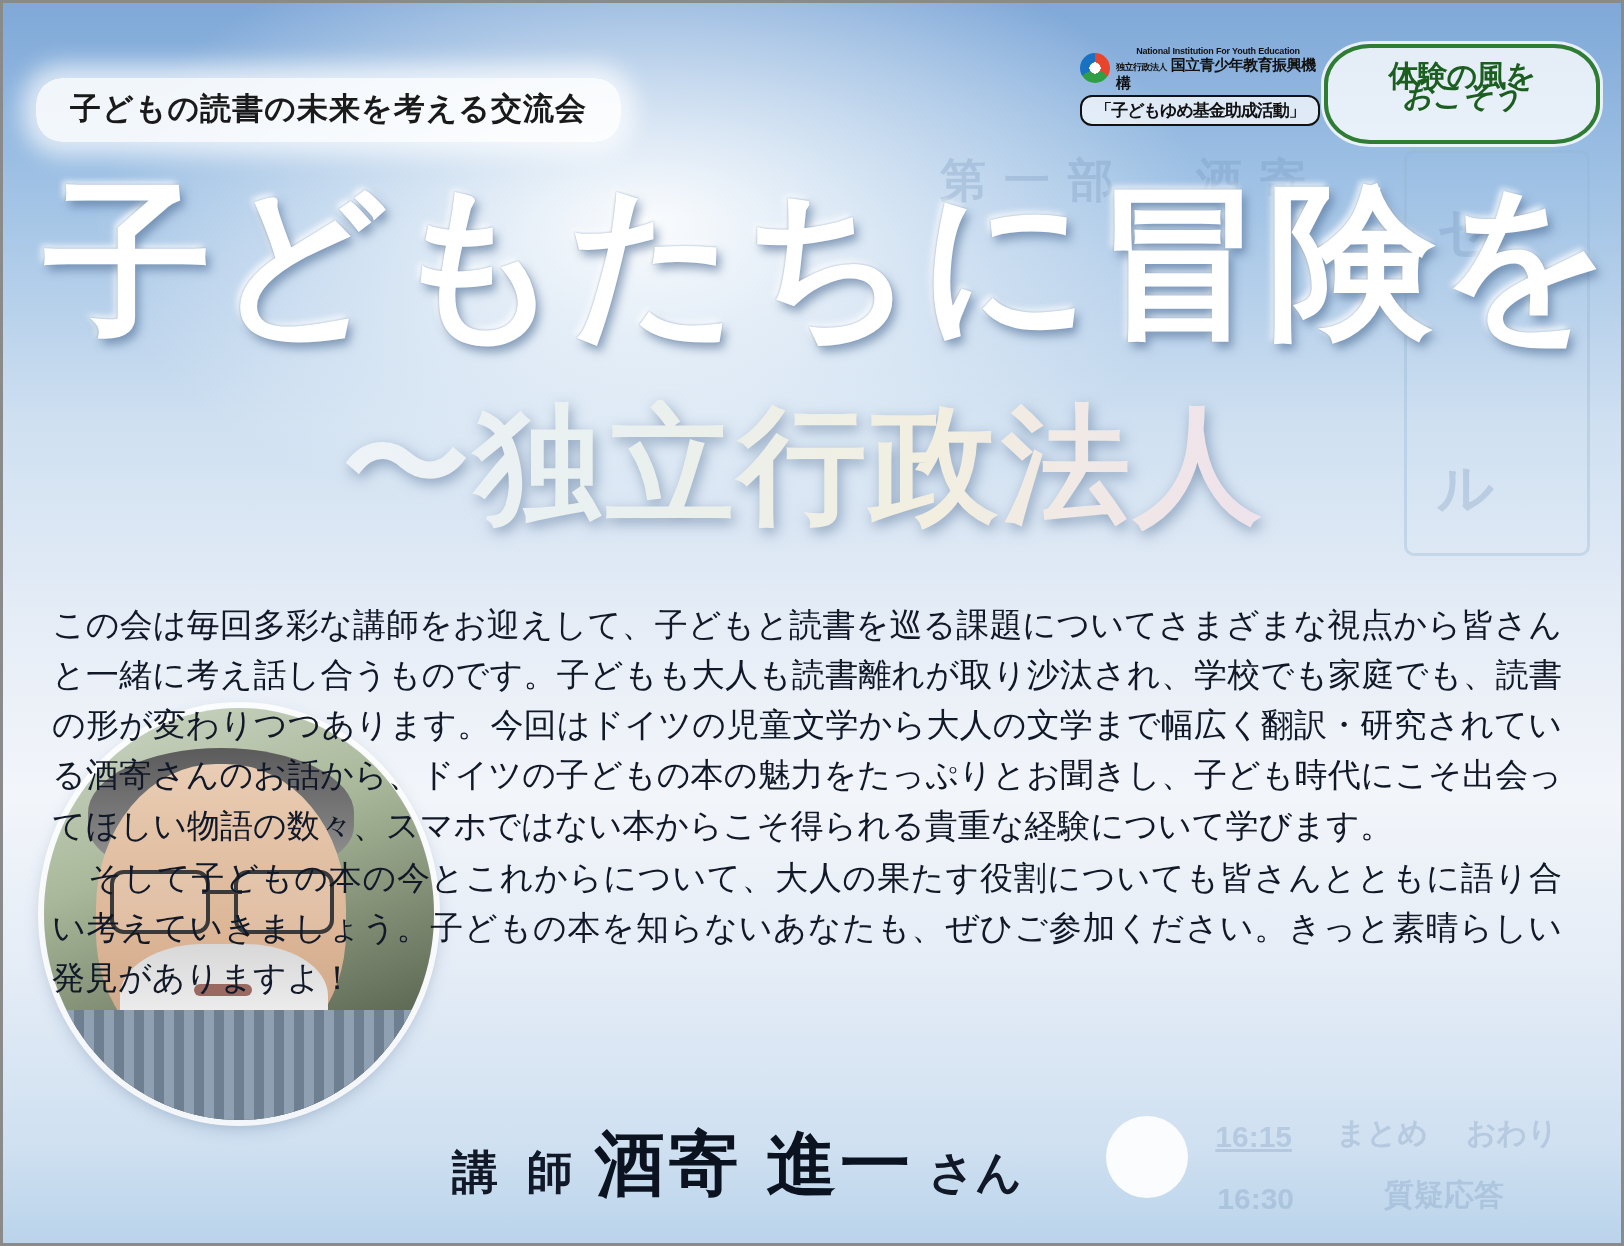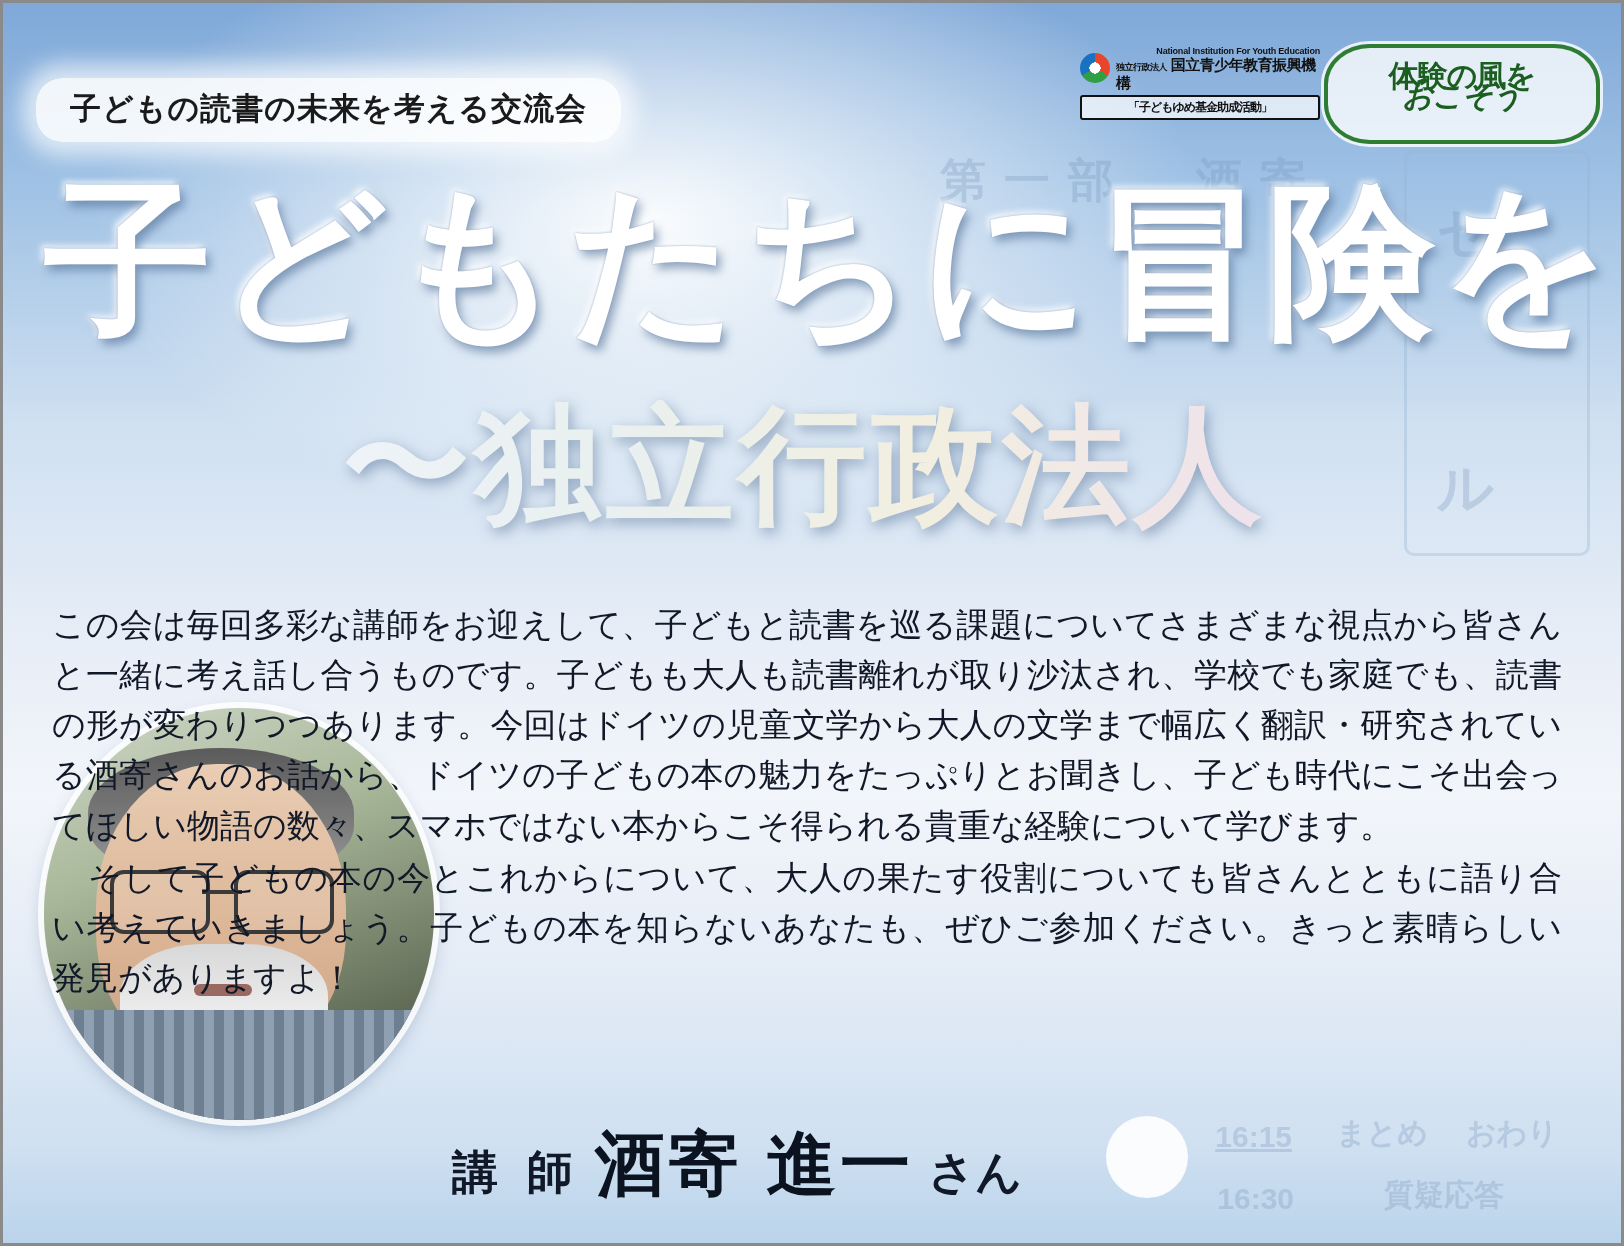--- a/index.html
+++ b/index.html
@@ -78,37 +78,37 @@
     background:
       radial-gradient(circle at 50% 50%, #ffffff 0 26%, rgba(255,255,255,0) 27%),
       conic-gradient(#e8452c 0deg 120deg, #2f9e44 120deg 240deg, #1971c2 240deg 360deg);
     flex: 0 0 auto;
   }
   .logo-text-small {
     font-size: 9px;
     color: #111;
     line-height: 1.15;
     font-weight: 700;
-    text-align: right;
+    text-align: center;
     letter-spacing: -0.2px;
   }
   .logo-text-main {
     font-size: 15px;
     color: #111;
     font-weight: 700;
     line-height: 1.15;
     text-align: left;
     letter-spacing: -0.5px;
   }
   .logo-banner {
     margin-top: 4px;
     border: 2px solid #111;
-    border-radius: 3px;
+    border-radius: 12px;
     padding: 2px 4px;
-    font-size: 12px;
+    font-size: 17px;
     font-weight: 700;
     color: #111;
     background: rgba(255,255,255,0.7);
     letter-spacing: -1px;
     white-space: nowrap;
   }
   .wind-logo {
     position: absolute;
     right: 24px;
     top: 44px;

